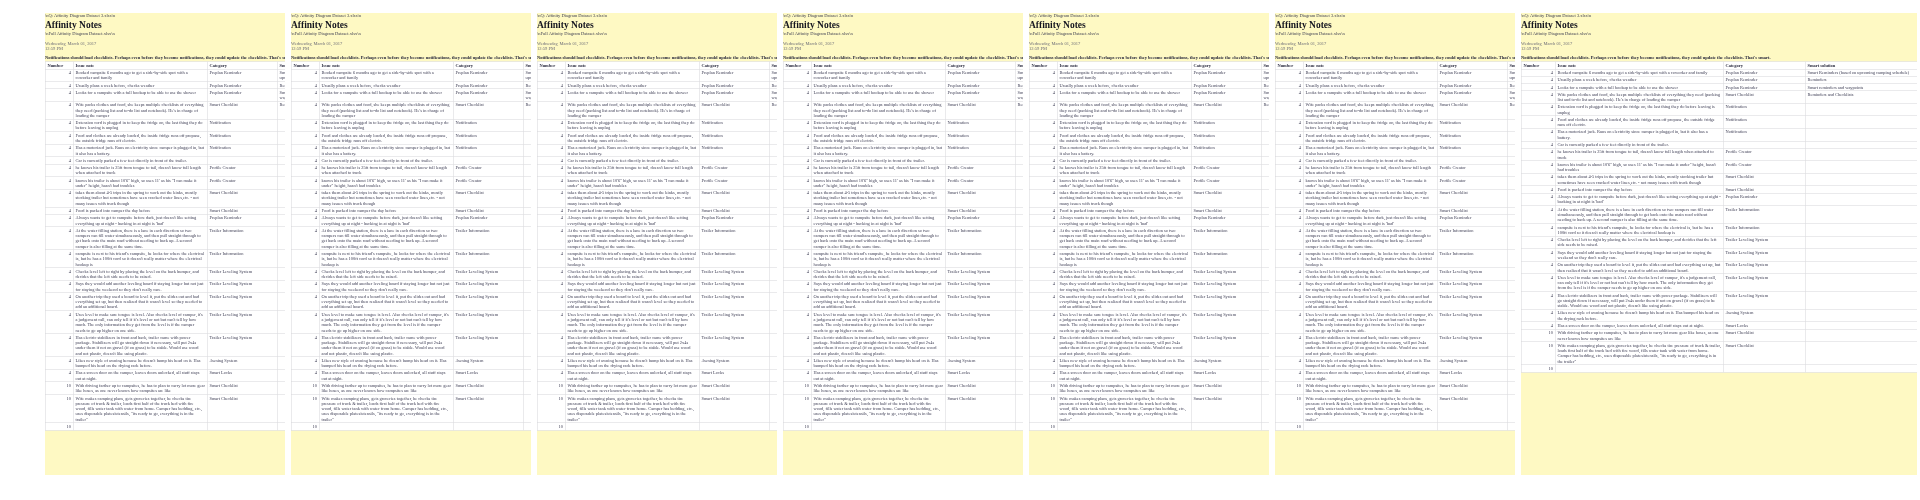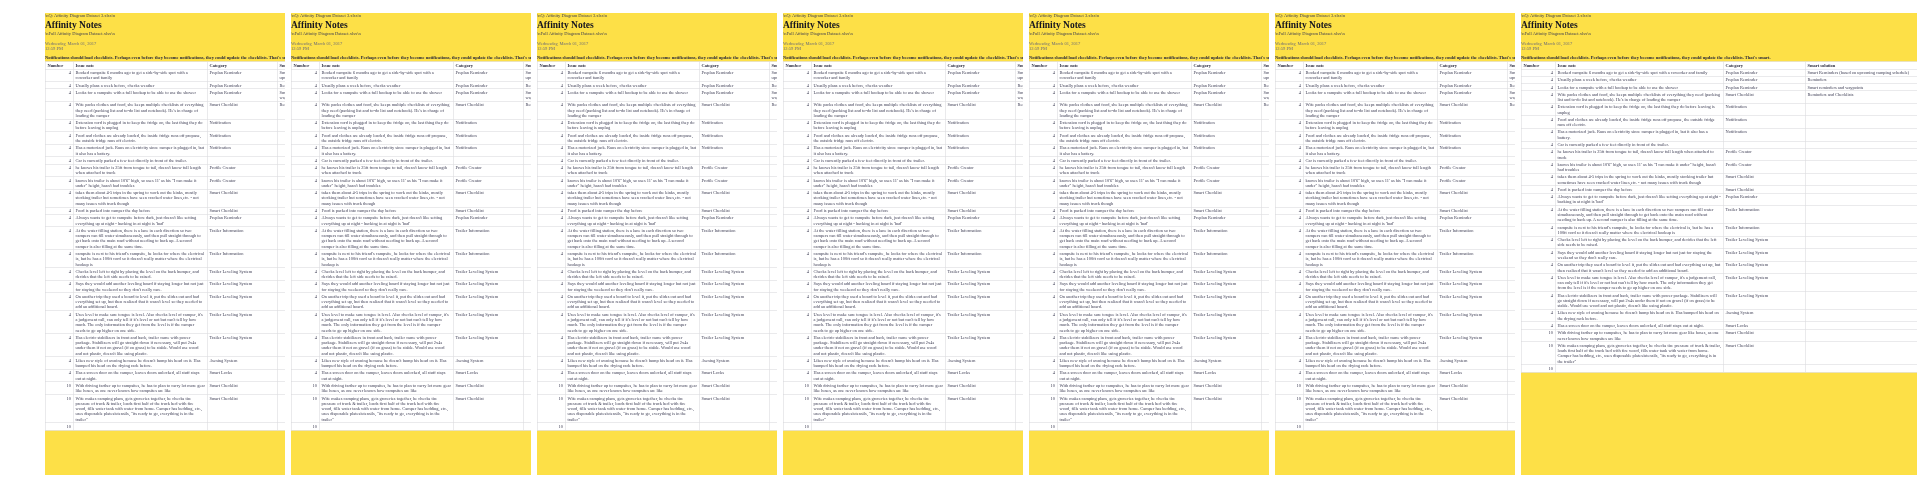--- a/index.html
+++ b/index.html
@@ -1,18 +1,18 @@
 <!DOCTYPE html>
 <html><head>
 <meta charset="utf-8">
 <style>
   html,body{margin:0;padding:0;background:#f6f6f6;}
   #canvas{position:relative;width:1920px;height:500px;background:#ffffff;overflow:hidden;
           font-family:"Liberation Serif", serif;}
-  .page{position:absolute;top:13px;height:462px;overflow:hidden;background:#fde047;}
+  .page{position:absolute;top:13px;height:462px;overflow:hidden;background:#fef9c3;}
   .page-inner{transform:scale(0.5);transform-origin:0 0;}
   .file-line{font-size:9px;color:#3c3c50;white-space:nowrap;overflow:hidden;margin:0 0 2px 0;}
   .page-title{font-size:19px;font-weight:bold;color:#151520;margin:1px 0 2px 0;white-space:nowrap;}
   .date-line{font-size:9px;color:#6b6b76;margin:9px 0 0 0;white-space:nowrap;}
   .time-line{font-size:9px;color:#6b6b76;margin:1px 0 0 0;white-space:nowrap;}
   .intro-note{font-size:9px;font-weight:bold;color:#26263a;margin:8px 0 3px 0;white-space:nowrap;overflow:hidden;}
   table.notes{border-collapse:collapse;table-layout:fixed;background:#fff;}
   table.notes td,table.notes th{border:1px solid #d4d4d8;vertical-align:top;
       font-size:8.8px;line-height:1.2;color:#3b3b52;padding:1px 4px 2px 4px;
       overflow:hidden;word-wrap:break-word;}

